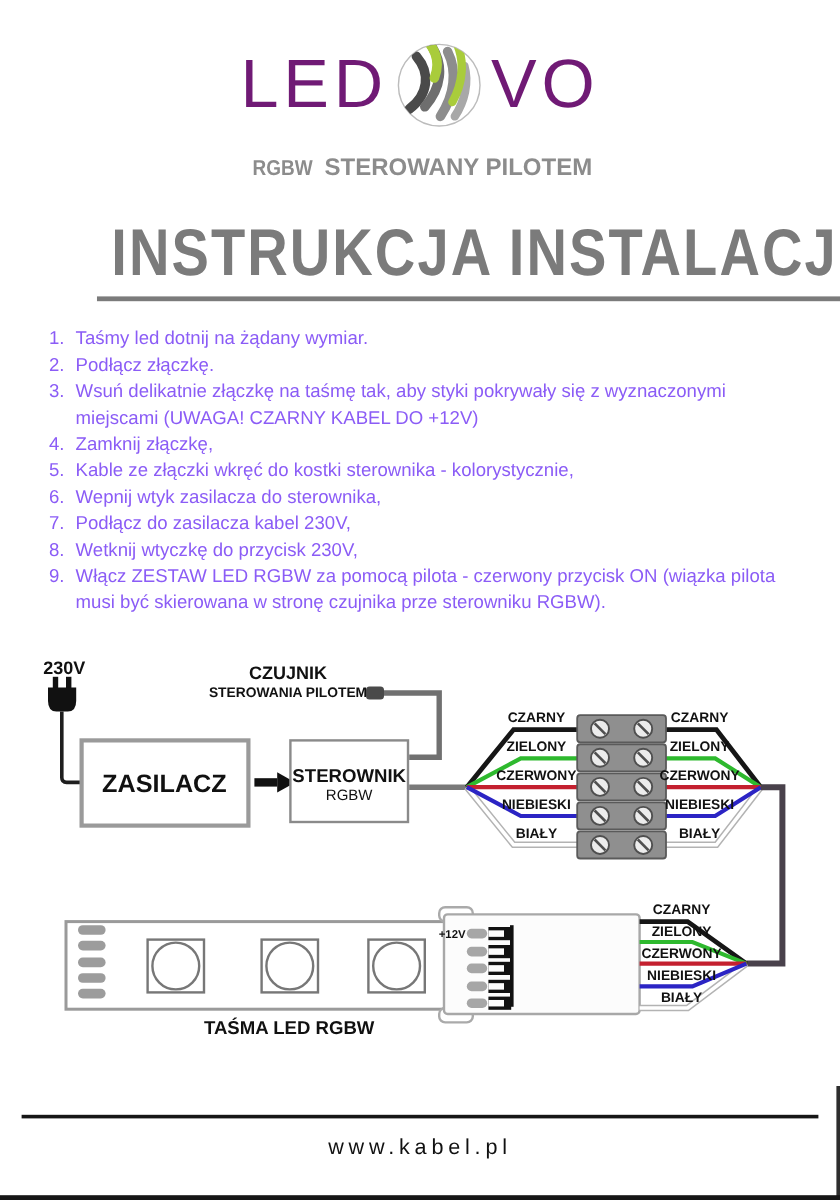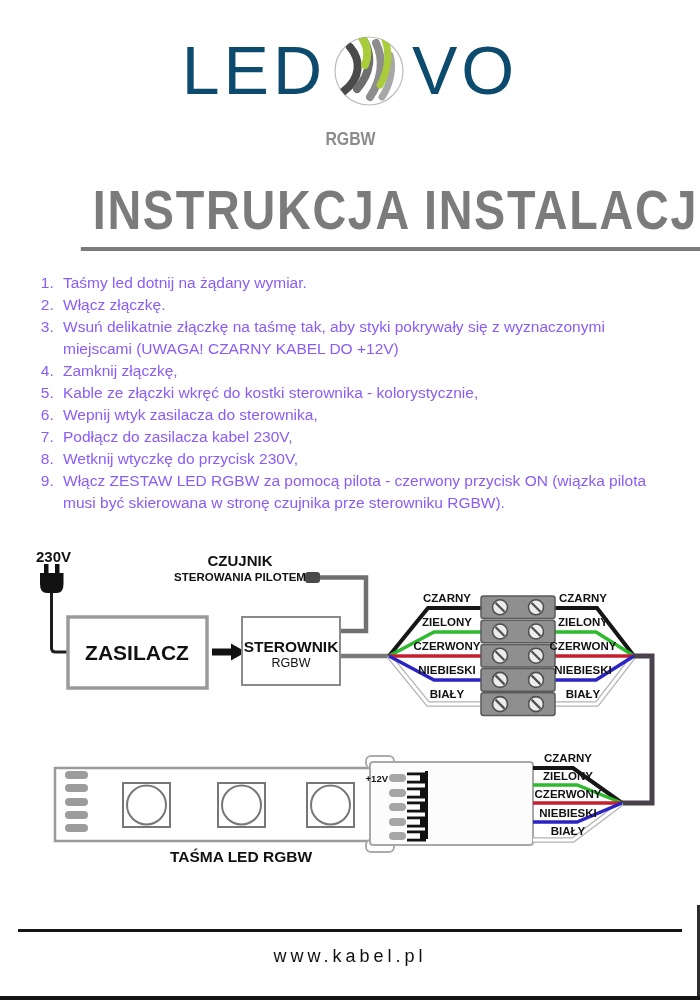--- a/index.html
+++ b/index.html
@@ -7,21 +7,21 @@
     position:relative;width:700px;height:1000px;margin:0 auto;
     background:#ffffff;overflow:hidden;
     font-family:"Liberation Sans", sans-serif;color:#1a1a1a;
   }
   
   .logo-row{
     position:absolute;top:30px;left:0;width:100%;
     display:flex;justify-content:center;align-items:center;gap:4px;
   }
   .logo-letters{
-    font-size:68px;line-height:80px;font-weight:400;color:#0c4a6e;
+    font-size:57px;line-height:80px;font-weight:400;color:#701a75;
     letter-spacing:4px;
   }
   .logo-globe{width:74px;height:74px;flex:0 0 auto;margin:0 2px;}
   
   .subtitle{
     position:absolute;top:129px;left:0;width:100%;
     display:flex;justify-content:center;align-items:baseline;gap:7px;
     font-weight:bold;color:#8c8c8c;font-size:20px;
   }
   .subtitle .rgbw{font-size:18px;display:inline-block;transform:scaleX(.88);}
@@ -74,29 +74,30 @@
         <path d="M58,22 C62,36 58,52 50,64" stroke="#a8a8a8" stroke-width="7"></path>
         <path d="M28,2  C36,12 37,22 33,32" stroke="#a9cc3b" stroke-width="8"></path>
         <path d="M52,4  C58,18 57,36 48,52" stroke="#a9cc3b" stroke-width="7"></path>
       </g>
     </svg>
     <span class="logo-letters">VO</span>
   </div>
 
   <div class="subtitle">
     <span class="rgbw">RGBW</span>
+    <span>STEROWANY PILOTEM</span>
   </div>
 
   <div class="heading-wrap">
     <span class="heading">INSTRUKCJA INSTALACJI</span>
   </div>
 
   <ol class="instructions">
     <li>Taśmy led dotnij na żądany wymiar.</li>
-    <li>Włącz złączkę.</li>
+    <li>Podłącz złączkę.</li>
     <li>Wsuń delikatnie złączkę na taśmę tak, aby styki pokrywały się z wyznaczonymi miejscami (UWAGA! CZARNY KABEL DO +12V)</li>
     <li>Zamknij złączkę,</li>
     <li>Kable ze złączki wkręć do kostki sterownika - kolorystycznie,</li>
     <li>Wepnij wtyk zasilacza do sterownika,</li>
     <li>Podłącz do zasilacza kabel 230V,</li>
     <li>Wetknij wtyczkę do przycisk 230V,</li>
     <li>Włącz ZESTAW LED RGBW za pomocą pilota - czerwony przycisk ON (wiązka pilota musi być skierowana w stronę czujnika prze sterowniku RGBW).</li>
   </ol>
 
   <svg class="diagram" width="700" height="345" viewBox="0 0 700 345">

